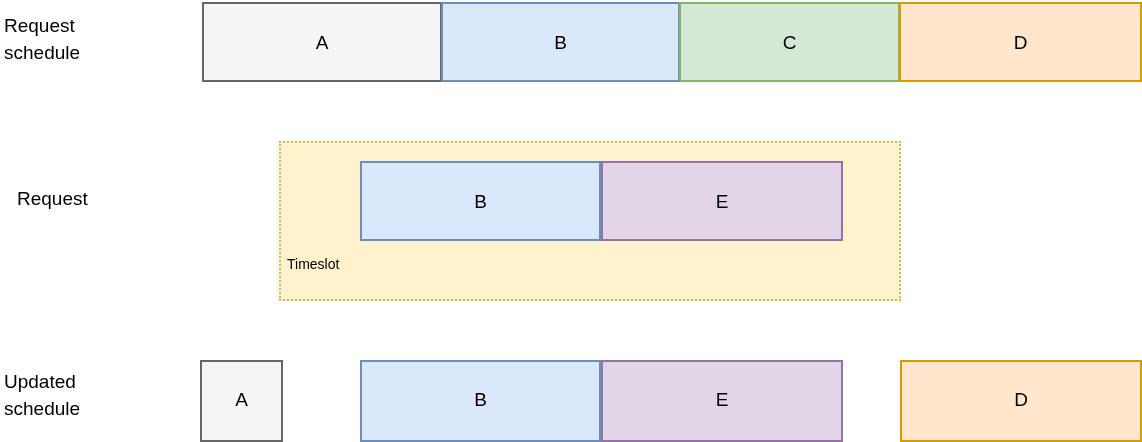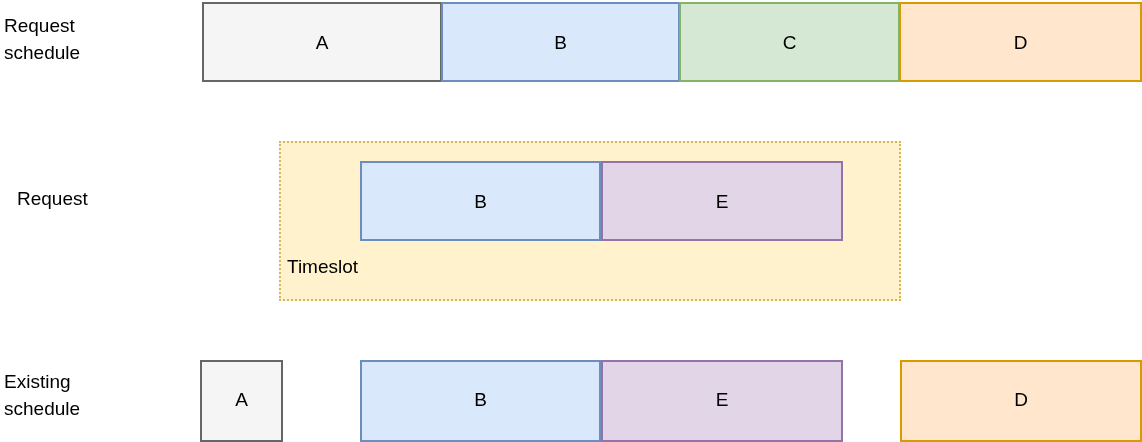--- a/index.html
+++ b/index.html
@@ -65,21 +65,21 @@
     width: 622px;
     height: 160px;
     box-sizing: border-box;
     background: #fff2cc;
     border: 2px dotted #d6b656;
   }
   #timeslot-caption {
     position: absolute;
     left: 287px;
     top: 257px;
-    font-size: 19px;
+    font-size: 14px;
     line-height: 1;
     color: #000000;
   }
   #box-request-b { left: 360px; top: 161px; width: 241px; height: 80px; }
   #box-request-e { left: 601px; top: 161px; width: 242px; height: 80px; }
 
   
   #box-updated-a { left: 200px; top: 360px; width: 83px;  height: 82px; }
   #box-updated-b { left: 360px; top: 360px; width: 241px; height: 82px; }
   #box-updated-e { left: 601px; top: 360px; width: 242px; height: 82px; }
@@ -118,21 +118,21 @@
 
 <div id="box-request-b" class="box t-blue">
   <span class="box-label">B</span>
 </div>
 <div id="box-request-e" class="box t-purple">
   <span class="box-label">E</span>
 </div>
 
 <div id="timeslot-caption">Timeslot</div>
 
-<div id="label-updated" class="row-label">Existing
+<div id="label-updated" class="row-label">Updated
 schedule</div>
 
 <div id="box-updated-a" class="box t-gray">
   <span class="box-label">A</span>
 </div>
 <div id="box-updated-b" class="box t-blue">
   <span class="box-label">B</span>
 </div>
 <div id="box-updated-e" class="box t-purple">
   <span class="box-label">E</span>

